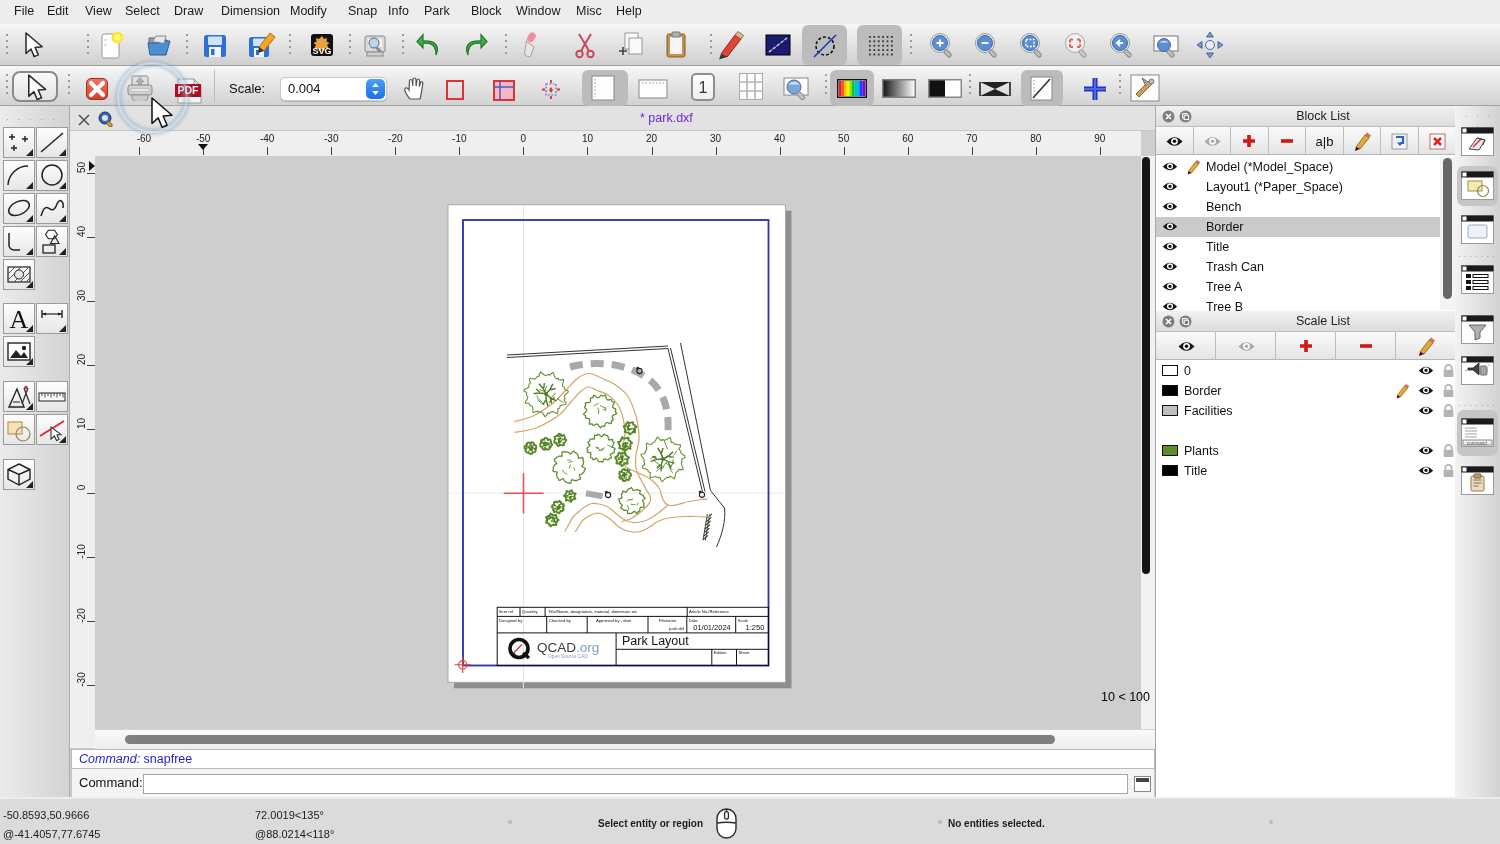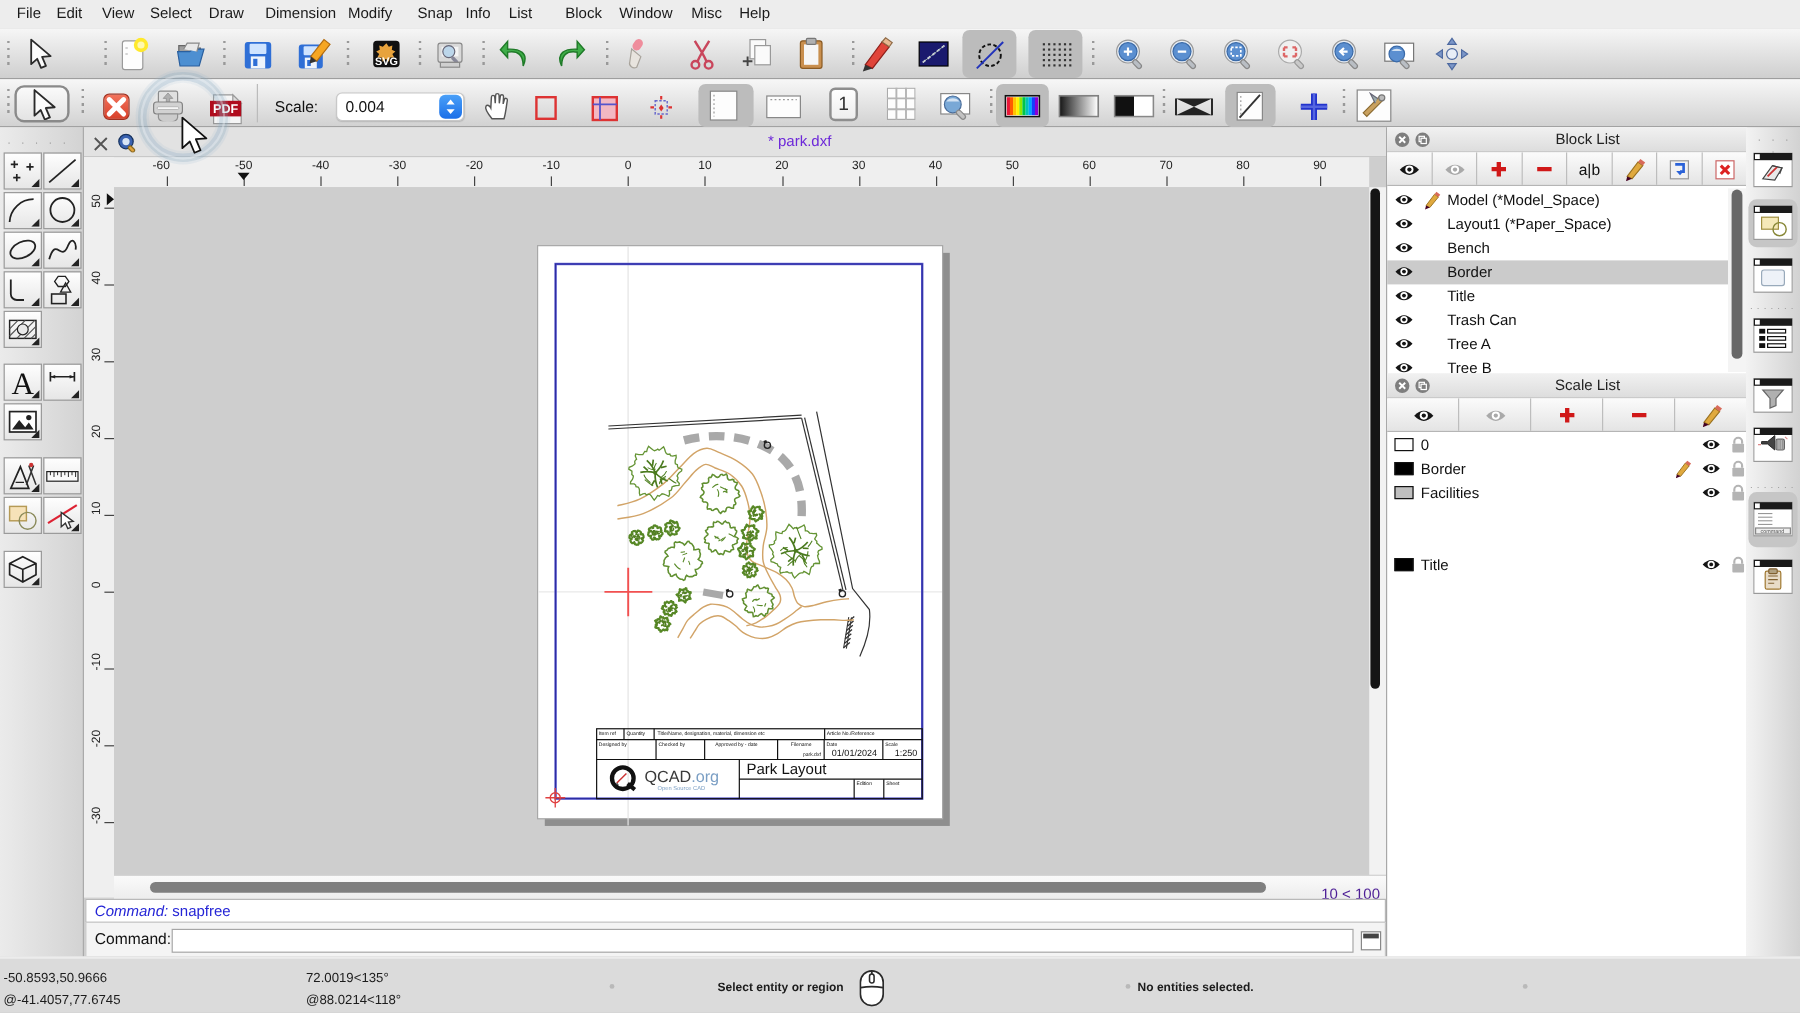--- a/index.html
+++ b/index.html
@@ -16,21 +16,21 @@
 #hruler{left:95px;top:131px;width:1046px;height:25px;background:#efefef}
 #vruler{left:70px;top:131px;width:25px;height:617px;background:#efefef}
 #rulcorner{left:70px;top:131px;width:25px;height:25px;background:#efefef}
 .rnum{position:absolute;font-size:10px;color:#222}
 .rtick{position:absolute;background:#444}
 #canvas{left:95px;top:156px;width:1046px;height:573px;background:#cecece}
 #vscroll{left:1141px;top:156px;width:14px;height:573px;background:#f2f2f2}
 #vthumb{left:1142px;top:157px;width:8px;height:417px;background:#151515;border-radius:4px}
 #hscrollrow{left:95px;top:729px;width:1060px;height:20px;background:linear-gradient(#fafafa,#ededed);border-top:1px solid #d5d5d5}
 #hthumb{left:125px;top:735px;width:930px;height:9px;background:#7f7f7f;border-radius:4.5px}
-#hlabel{left:1101px;top:738px;font-size:12.5px;color:#4c1d95}
+#hlabel{left:1101px;top:690px;font-size:12.5px;color:#000000}
 #cmd1{left:71px;top:749px;width:1084px;height:20px;background:#fff;border:1px solid #b9b9b9;font-size:12.5px;color:#2424d6;padding:2px 0 0 7px}
 #cmd2{left:71px;top:769px;width:1084px;height:29px;background:#f4f4f4;border:1px solid #c6c6c6;border-top:none}
 #cmd2 .lbl{left:7px;top:6px;font-size:13px;color:#111;position:absolute}
 #cmdinput{left:71px;top:5px;width:985px;height:20px;background:#fff;border:1px solid #a6a6a6;position:absolute}
 #cmdbtn{left:1062px;top:7px;width:17px;height:16px;background:#fff;border:1px solid #888;position:absolute}
 #cmdbtn:before{content:"";position:absolute;left:1px;top:1px;right:1px;height:4px;background:#444}
 #rpanel{left:1155px;top:106px;width:300px;height:694px;background:#fff;border-left:1px solid #a8a8a8}
 .phead{position:absolute;left:0;width:300px;height:21px;background:linear-gradient(#f1f1f1,#dddddd);border-bottom:1px solid #bfbfbf;text-align:center;text-indent:34px;font-size:12.5px;color:#222;padding-top:3px}
 .ptool{position:absolute;left:0;width:300px;background:linear-gradient(#fbfbfb,#e4e4e4);border-bottom:1px solid #b5b5b5}
 .pcell{position:absolute;top:0;height:100%;border-right:1px solid #bdbdbd}
@@ -47,21 +47,21 @@
 <div class="abs" id="menubar">
 <span style="position:absolute;left:14px;top:4px">File</span>
       <span style="position:absolute;left:47px;top:4px">Edit</span>
       <span style="position:absolute;left:85px;top:4px">View</span>
       <span style="position:absolute;left:125px;top:4px">Select</span>
       <span style="position:absolute;left:174px;top:4px">Draw</span>
       <span style="position:absolute;left:221px;top:4px">Dimension</span>
       <span style="position:absolute;left:290px;top:4px">Modify</span>
       <span style="position:absolute;left:348px;top:4px">Snap</span>
       <span style="position:absolute;left:388px;top:4px">Info</span>
-      <span style="position:absolute;left:424px;top:4px">List</span>
+      <span style="position:absolute;left:424px;top:4px">Park</span>
       <span style="position:absolute;left:471px;top:4px">Block</span>
       <span style="position:absolute;left:516px;top:4px">Window</span>
       <span style="position:absolute;left:576px;top:4px">Misc</span>
       <span style="position:absolute;left:616px;top:4px">Help</span>
 </div>
 <div class="abs" id="toolbar1">
       <div class="abs" style="left:6px;top:10px;width:2px;height:24px;background:repeating-linear-gradient(#999 0 2px,transparent 2px 6px)"></div>
       <svg class="abs" style="left:17.0px;top:6.0px" width="30" height="30" viewBox="0 0 30 30">
         <path d="M9 3 L9 23.5 L14.0 19.0 L17.2 26.6 L21.3 24.9 L18.1 17.4 L25.2 16.8 Z" fill="#fbfbfb" stroke="#2a2a2a" stroke-width="1.5" stroke-linejoin="round"></path>
       </svg>
@@ -532,21 +532,21 @@
       </svg>
       <svg class="abs" style="left:28px;top:5px" width="16" height="16" viewBox="0 0 16 16">
         <circle cx="7" cy="7" r="6" fill="#3a62b0" stroke="#16325e"></circle>
         <circle cx="7" cy="7" r="3" fill="#d8e4f4"></circle>
         <rect x="10.5" y="10" width="6" height="3" rx="1.5" transform="rotate(45 10.5 10)" fill="#e0a23c" stroke="#8a6a20"></rect>
       </svg>
     </div>
 <div class="abs" id="tabtitle">* park.dxf</div>
 <div class="abs" id="rulcorner"></div>
 <div class="abs" id="hruler">
-      <div class="rnum" style="left:32.099999999999966px;top:2px;width:24px;text-align:left">-60</div>
+      <div class="rnum" style="left:32.099999999999966px;top:2px;width:24px;text-align:right">-60</div>
       <div class="rtick" style="left:44.099999999999966px;top:16px;width:1px;height:8px"></div>
       <div class="rnum" style="left:96.14999999999998px;top:2px;width:24px;text-align:center">-50</div>
       <div class="rtick" style="left:108.14999999999998px;top:16px;width:1px;height:8px"></div>
       <div class="rnum" style="left:160.2px;top:2px;width:24px;text-align:center">-40</div>
       <div class="rtick" style="left:172.2px;top:16px;width:1px;height:8px"></div>
       <div class="rnum" style="left:224.25px;top:2px;width:24px;text-align:center">-30</div>
       <div class="rtick" style="left:236.25px;top:16px;width:1px;height:8px"></div>
       <div class="rnum" style="left:288.29999999999995px;top:2px;width:24px;text-align:center">-20</div>
       <div class="rtick" style="left:300.29999999999995px;top:16px;width:1px;height:8px"></div>
       <div class="rnum" style="left:352.34999999999997px;top:2px;width:24px;text-align:center">-10</div>
@@ -1111,20 +1111,37 @@
             <circle cx="9" cy="5.8" r="1.8" fill="#151515"></circle>
           </g>
         </svg>
         <svg class="abs" style="left:286px;top:2px" width="13" height="15" viewBox="0 0 16 18">
           <g>
             <path d="M4 8 V6 a4 4 0 0 1 8 0 V8" fill="none" stroke="#b4b4b4" stroke-width="2.2"></path>
             <rect x="2" y="8" width="12" height="9" rx="1" fill="#b4b4b4"></rect>
           </g>
         </svg>
       </div>
+      <div class="prow" style="top:335px">
+        <span class="abs" style="left:6px;top:4px;width:16px;height:11px;background:#5c8f28;border:1px solid #111"></span>
+        <span class="prowname" style="left:28px">Plants</span>
+        <svg class="abs" style="left:262px;top:4px" width="16" height="11" viewBox="0 0 18 12">
+          <g>
+            <path d="M1 6 Q9 -2.5 17 6 Q9 14.5 1 6 Z" fill="#151515"></path>
+            <circle cx="9" cy="5.8" r="3.4" fill="#fff"></circle>
+            <circle cx="9" cy="5.8" r="1.8" fill="#151515"></circle>
+          </g>
+        </svg>
+        <svg class="abs" style="left:286px;top:2px" width="13" height="15" viewBox="0 0 16 18">
+          <g>
+            <path d="M4 8 V6 a4 4 0 0 1 8 0 V8" fill="none" stroke="#b4b4b4" stroke-width="2.2"></path>
+            <rect x="2" y="8" width="12" height="9" rx="1" fill="#b4b4b4"></rect>
+          </g>
+        </svg>
+      </div>
       <div class="prow" style="top:355px">
         <span class="abs" style="left:6px;top:4px;width:16px;height:11px;background:#000000;border:1px solid #111"></span>
         <span class="prowname" style="left:28px">Title</span>
         <svg class="abs" style="left:262px;top:4px" width="16" height="11" viewBox="0 0 18 12">
           <g>
             <path d="M1 6 Q9 -2.5 17 6 Q9 14.5 1 6 Z" fill="#151515"></path>
             <circle cx="9" cy="5.8" r="3.4" fill="#fff"></circle>
             <circle cx="9" cy="5.8" r="1.8" fill="#151515"></circle>
           </g>
         </svg>

